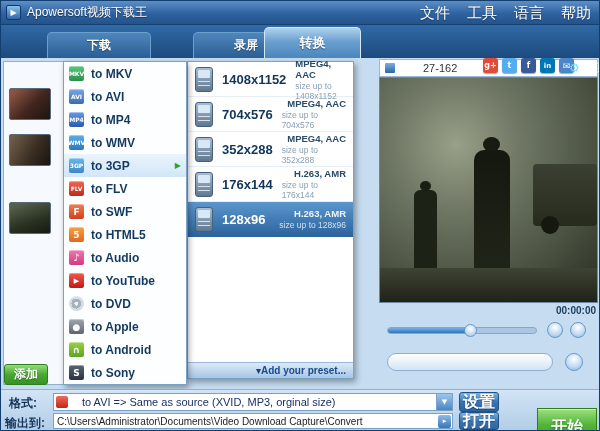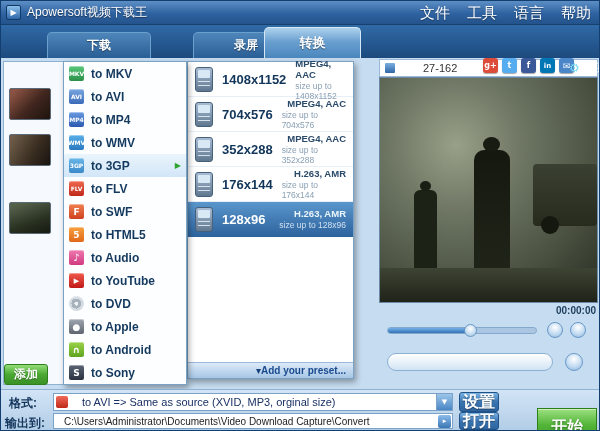--- a/index.html
+++ b/index.html
@@ -163,21 +163,21 @@
   .combo-ic{width:12px;height:12px;margin-left:2px;border-radius:2px;flex:none;
     background:linear-gradient(#f06a5a,#c02818)}
   .combo-text{margin-left:14px;font-size:11px;color:#1a3064;white-space:nowrap;overflow:hidden;flex:1}
   .combo-arrow{width:16px;height:16px;flex:none;margin-right:0;
     background:linear-gradient(#9cc6ea,#4a86c4);border-left:1px solid #7aa2c8;
     color:#fff;font-size:7px;display:flex;align-items:center;justify-content:center;
     font-family:"DejaVu Sans",sans-serif}
   .combo-arrow::after{content:"▼"}
   .path-box{position:absolute;left:52px;top:23px;width:400px;height:16px;background:#fff;
     border:1px solid #7aa2c8;display:flex;align-items:center;overflow:hidden}
-  .path-text{padding-left:10px;font-size:10px;color:#222;white-space:nowrap;overflow:hidden;flex:1}
+  .path-text{padding-left:3px;font-size:10px;color:#222;white-space:nowrap;overflow:hidden;flex:1}
   .browse-ic{width:13px;height:13px;flex:none;margin-right:1px;border-radius:2px;
     background:linear-gradient(#8cbcea,#3a76b4);color:#fff;font-size:7px;
     display:flex;align-items:center;justify-content:center;font-family:"DejaVu Sans",sans-serif}
   .browse-ic::after{content:"▸"}
   .blue-btn{position:absolute;width:40px;border-radius:3px;
     background:linear-gradient(#7ab4e4,#3a74b0 50%,#2e64a0);border:1px solid #1e5288;
     color:#fff;font-size:16px;font-weight:bold;text-align:center;
     text-shadow:0 1px 1px rgba(0,0,0,.4);cursor:default}
   #settings-btn{left:458px;top:2px;height:20px;line-height:18px}
   #open-btn{left:458px;top:22px;height:18px;line-height:16px}

